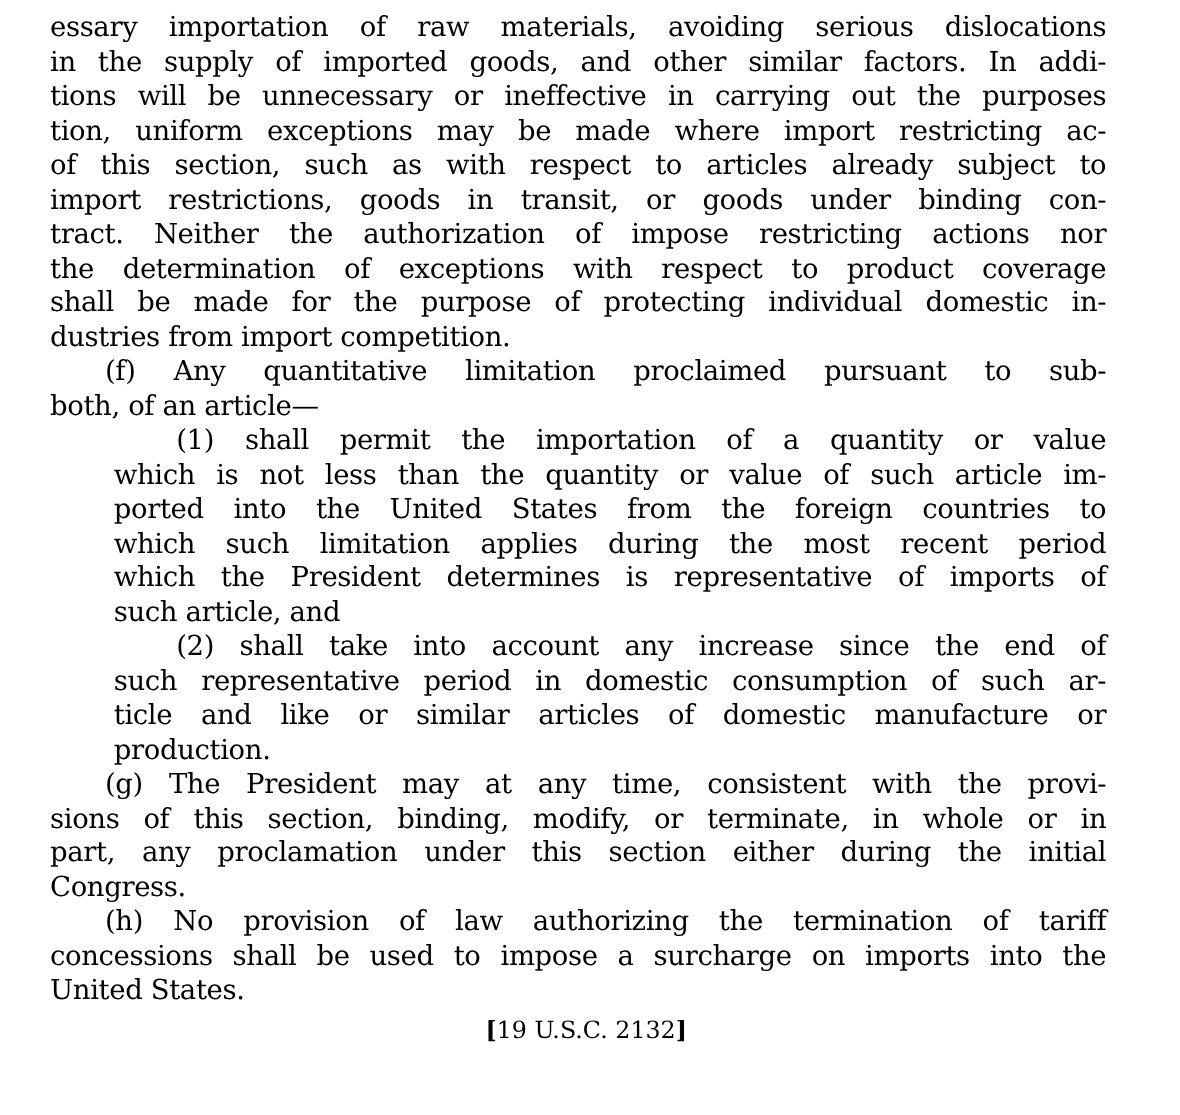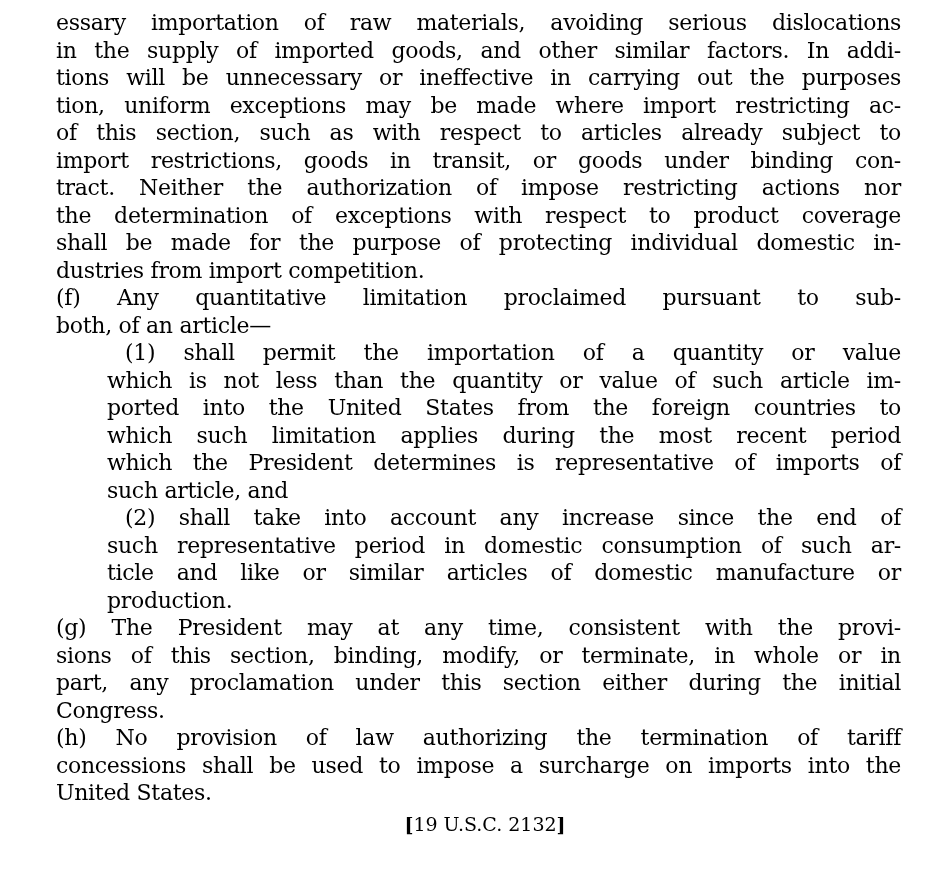--- a/index.html
+++ b/index.html
@@ -12,44 +12,44 @@
     height: 892px;
     overflow: hidden;
     font-family: "DejaVu Serif", "Liberation Serif", serif;
     color: #000000;
   }
   .page {
     box-sizing: border-box;
     width: 944px;
     height: 892px;
     padding-top: 9px;
-    padding-left: 56px;
+    padding-left: 40px;
   }
   .textblock {
     width: 845px;
     font-size: 22px;
     line-height: 27.5px;
     letter-spacing: -0.3px;
   }
   .line {
     text-align: justify;
     text-align-last: justify;
     white-space: normal;
     overflow: visible;
   }
   .line.last {
     text-align: center;
     text-align-last: left;
   }
   
-  .i1 { }
+  .i1 { margin-left: 44px; }
   
   .i2 { margin-left: 51px; }
   
-  .i3 { margin-left: 69px; }
+  .i3 { margin-left: 101px; }
 
   .citation {
     margin-top: 5px;
     margin-left: 13px;
     font-size: 19px;
     line-height: 25px;
     text-align: center;
     letter-spacing: 0;
   }
   .citation .bracket {

